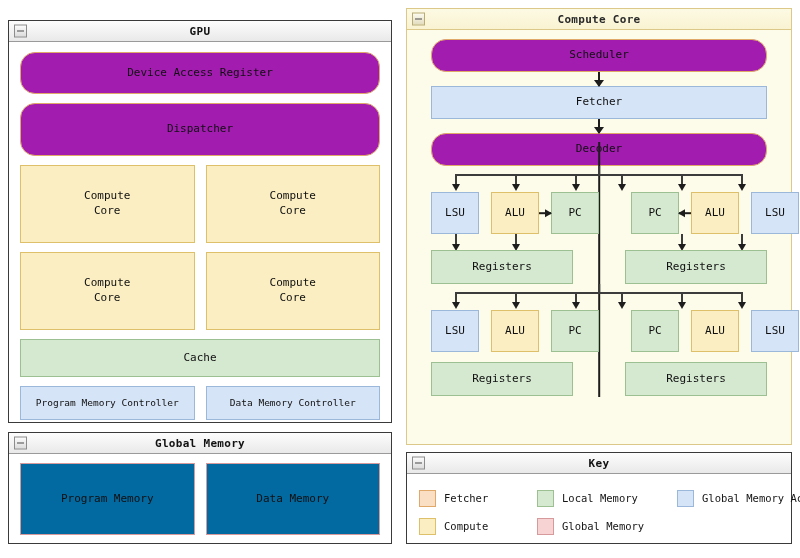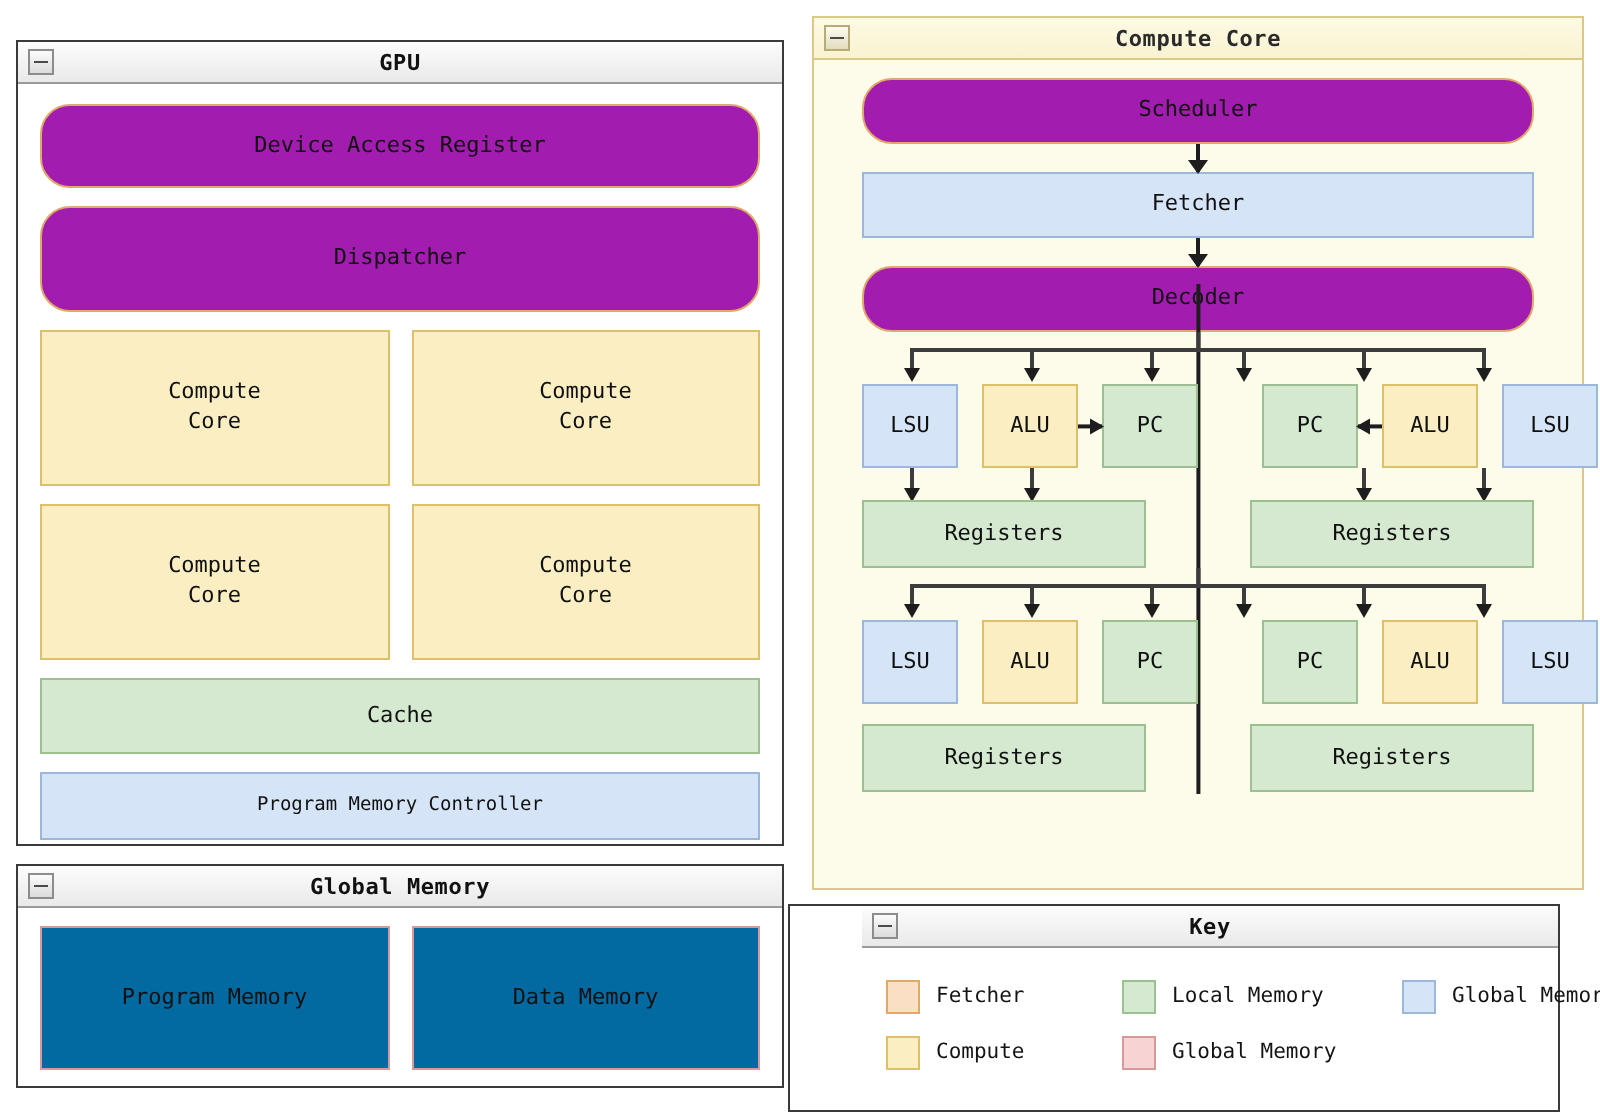--- a/index.html
+++ b/index.html
@@ -235,21 +235,21 @@
   
   #cc-divider {
     position: absolute;
     left: 50%;
     transform: translateX(-50%);
     width: 1.6px;
     background: #1d1d1d;
   }
 
   
-  #key-panel { left: 394px; top: 452px; width: 386px; height: 104px; padding-left: 36px; }
+  #key-panel { left: 406px; top: 452px; width: 386px; height: 92px; }
   #key-panel .panel-body { padding: 10px 12px; height: calc(100% - 21px); }
   .key-grid {
     display: grid;
     grid-template-columns: 118px 140px auto;
     grid-auto-rows: 28px;
     align-items: center;
   }
   .key-item { display: flex; align-items: center; gap: 8px; }
   .key-swatch {
     width: 17px; height: 17px;
@@ -284,20 +284,21 @@
       <div class="block c-compute core-block">Compute
 Core</div>
       <div class="block c-compute core-block">Compute
 Core</div>
     </div>
 
     <div class="block c-local" id="cache-block">Cache</div>
 
     <div class="gpu-row" id="gpu-controllers-row">
       <div class="block c-globalaccess ctrl-block">Program Memory Controller</div>
+      <div class="block c-globalaccess ctrl-block">Data Memory Controller</div>
     </div>
 
   </div>
 </div>
 
 <div class="panel" id="globalmem-panel">
   <div class="panel-header">
     <div class="collapse-btn"></div>
     <div class="panel-title">Global Memory</div>
   </div>

